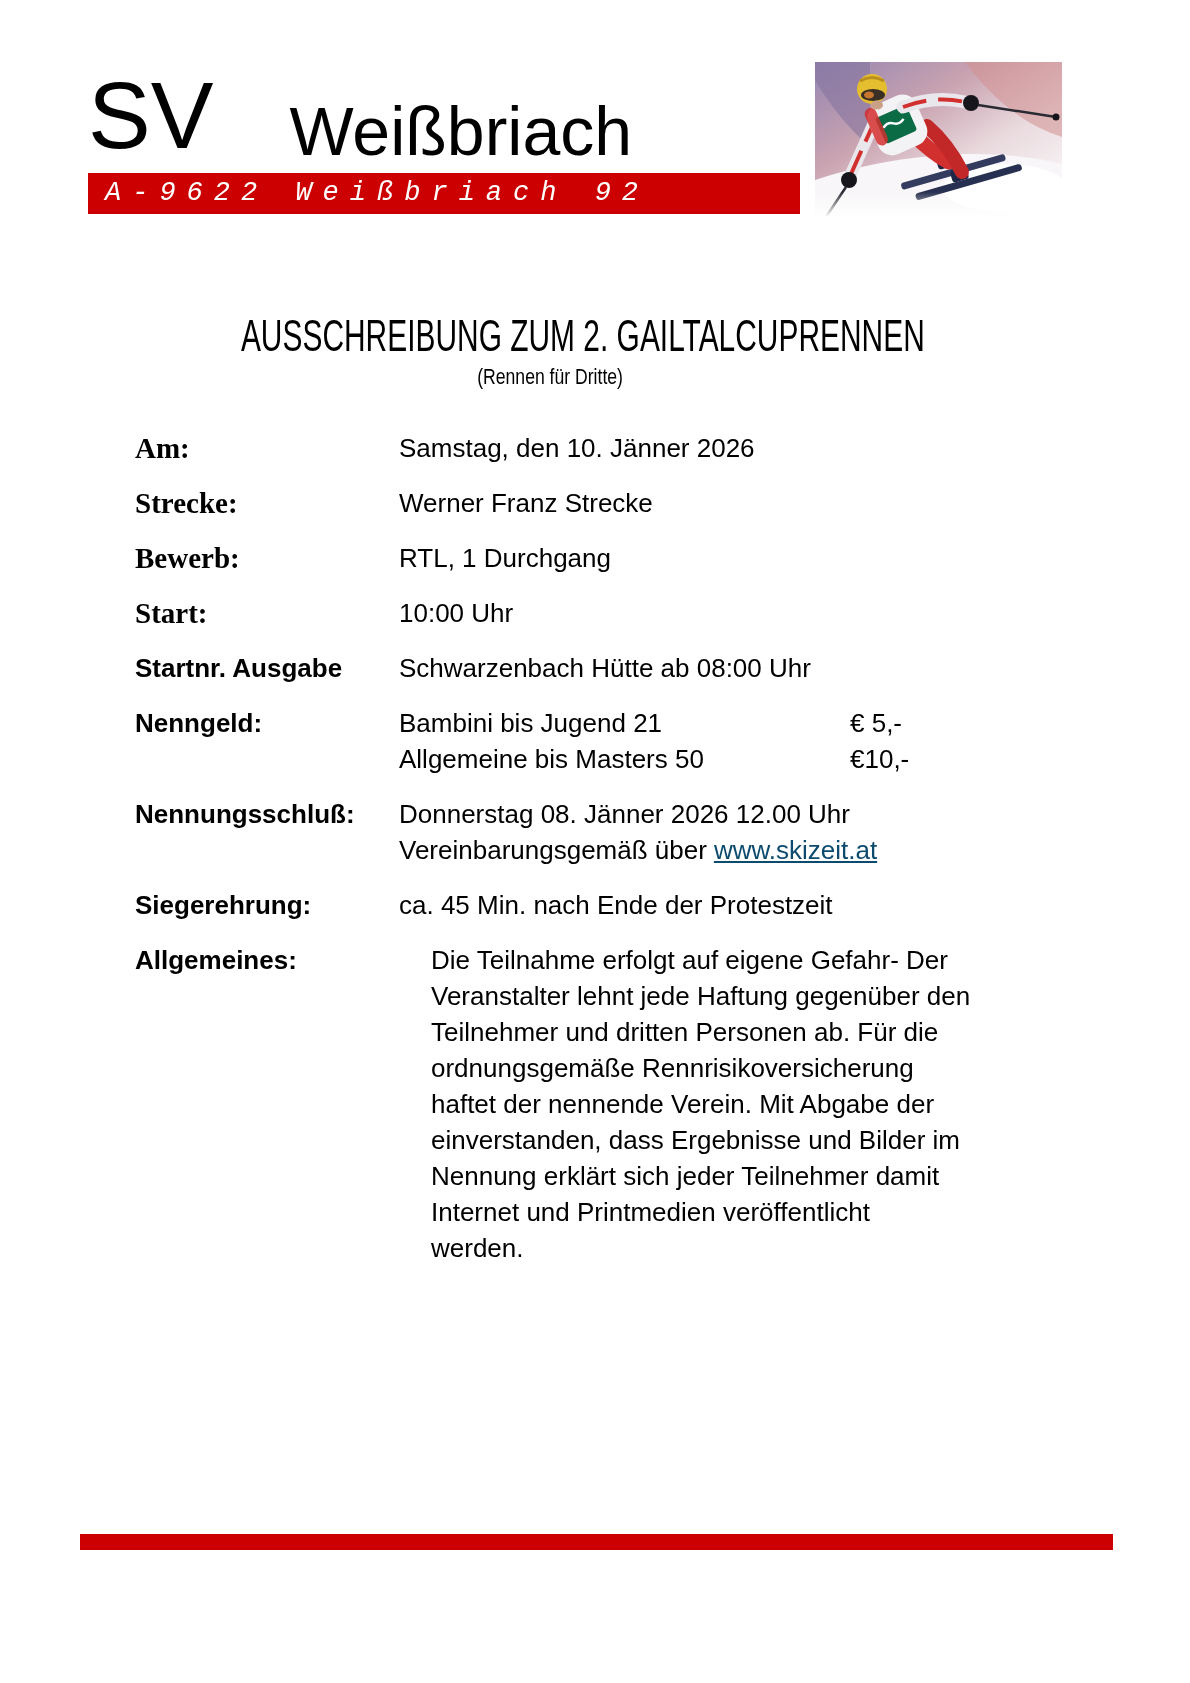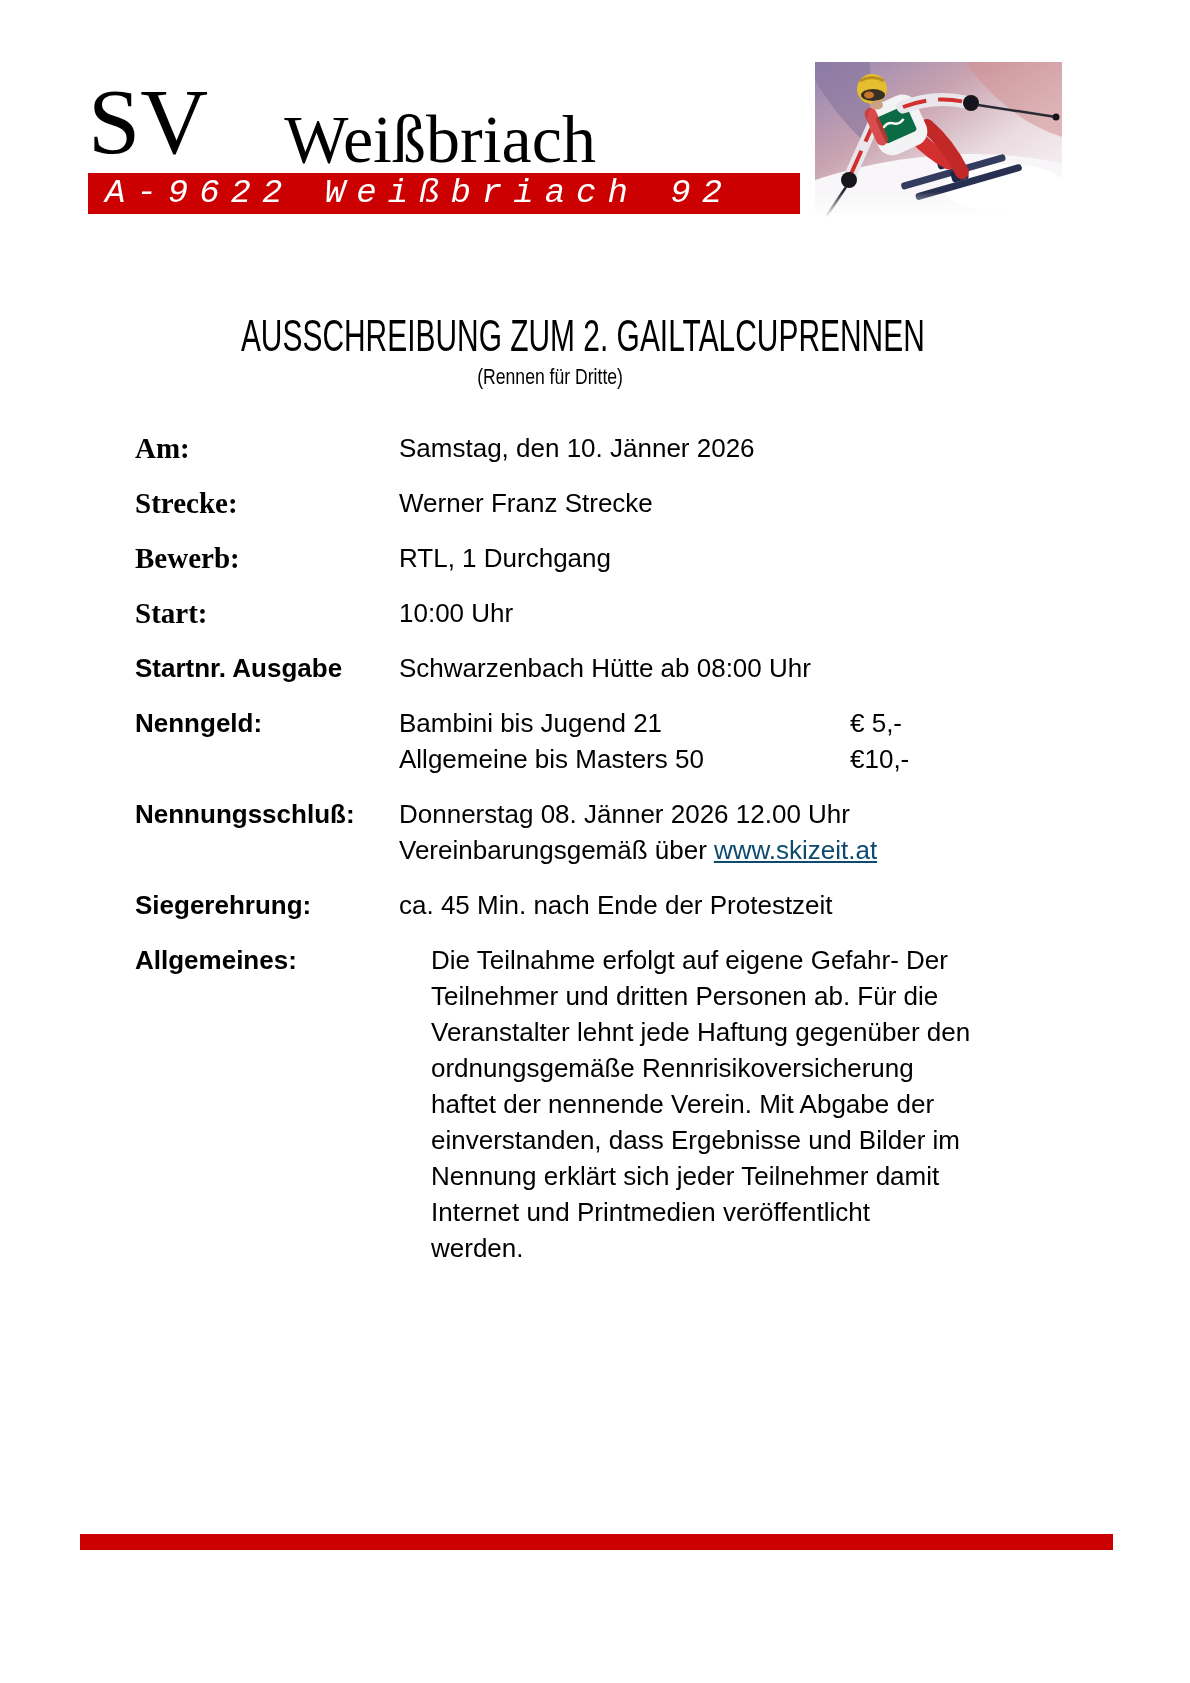--- a/index.html
+++ b/index.html
@@ -8,37 +8,37 @@
     width:1190px;height:1683px;
     margin:0 auto;
     background:#ffffff;
     overflow:hidden;
     font-family:"Liberation Sans", sans-serif;
     color:#000;
   }
 
   
   .club-line{
-    position:absolute;left:88px;top:74px;
-    display:flex;align-items:flex-start;gap:76px;
-    font-family:Liberation Serif, serif;
+    position:absolute;left:88px;top:66px;
+    display:flex;align-items:center;gap:76px;
+    font-family:Liberation Sans, sans-serif;
     white-space:nowrap;line-height:1;
   }
   .club-prefix{font-size:94px;}
   .club-name{font-size:68px;margin-top:31px;}
 
   .banner{
     position:absolute;left:88px;top:173px;width:712px;height:41px;
     background:#CC0000;
   }
   .banner-text{
     font-family:"Liberation Mono", monospace;
     font-style:italic;
     color:#ffffff;
-    font-size:34px;
+    font-size:27px;
     letter-spacing:11px;
     line-height:41px;
     padding-left:17px;
     white-space:nowrap;
     display:block;
   }
 
   .photo{
     position:absolute;left:815px;top:62px;width:247px;height:155px;
   }
@@ -223,22 +223,22 @@
 
     <div class="row">
       <div class="label">Siegerehrung:</div>
       <div class="value">ca. 45 Min. nach Ende der Protestzeit</div>
     </div>
 
     <div class="row">
       <div class="label">Allgemeines:</div>
       <div class="value">
         <div class="para-line">Die Teilnahme erfolgt auf eigene Gefahr- Der</div>
+        <div class="para-line">Veranstalter lehnt jede Haftung gegenüber den</div>
         <div class="para-line">Teilnehmer und dritten Personen ab. Für die</div>
-        <div class="para-line">Veranstalter lehnt jede Haftung gegenüber den</div>
         <div class="para-line">ordnungsgemäße Rennrisikoversicherung</div>
         <div class="para-line">haftet der nennende Verein. Mit Abgabe der</div>
         <div class="para-line">einverstanden, dass Ergebnisse und Bilder im</div>
         <div class="para-line">Nennung erklärt sich jeder Teilnehmer damit</div>
         <div class="para-line">Internet und Printmedien veröffentlicht</div>
         <div class="para-line">werden.</div>
       </div>
     </div>
 
   </div>

